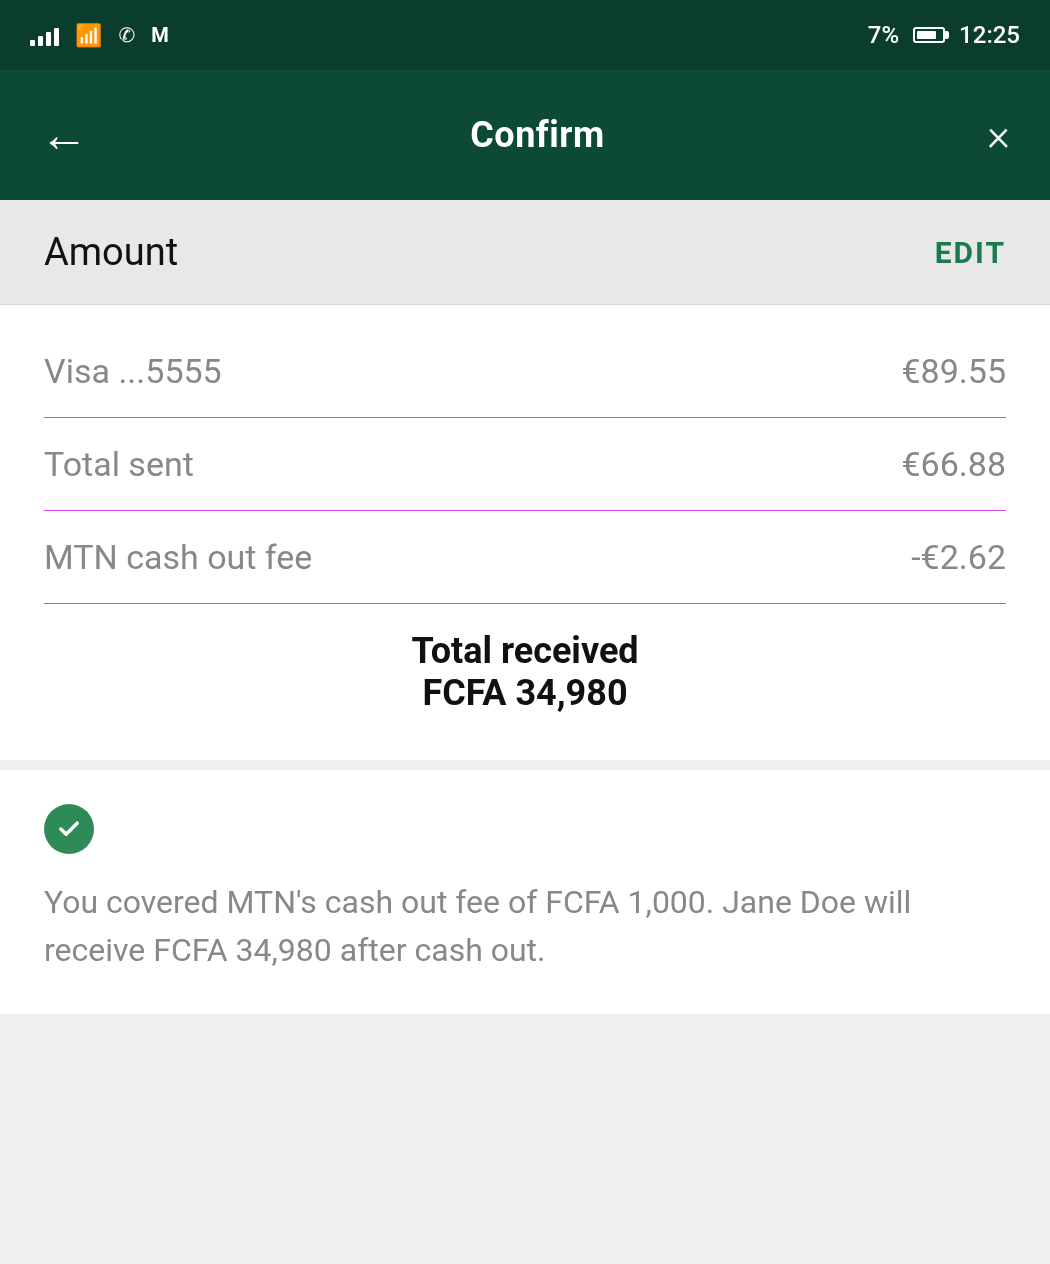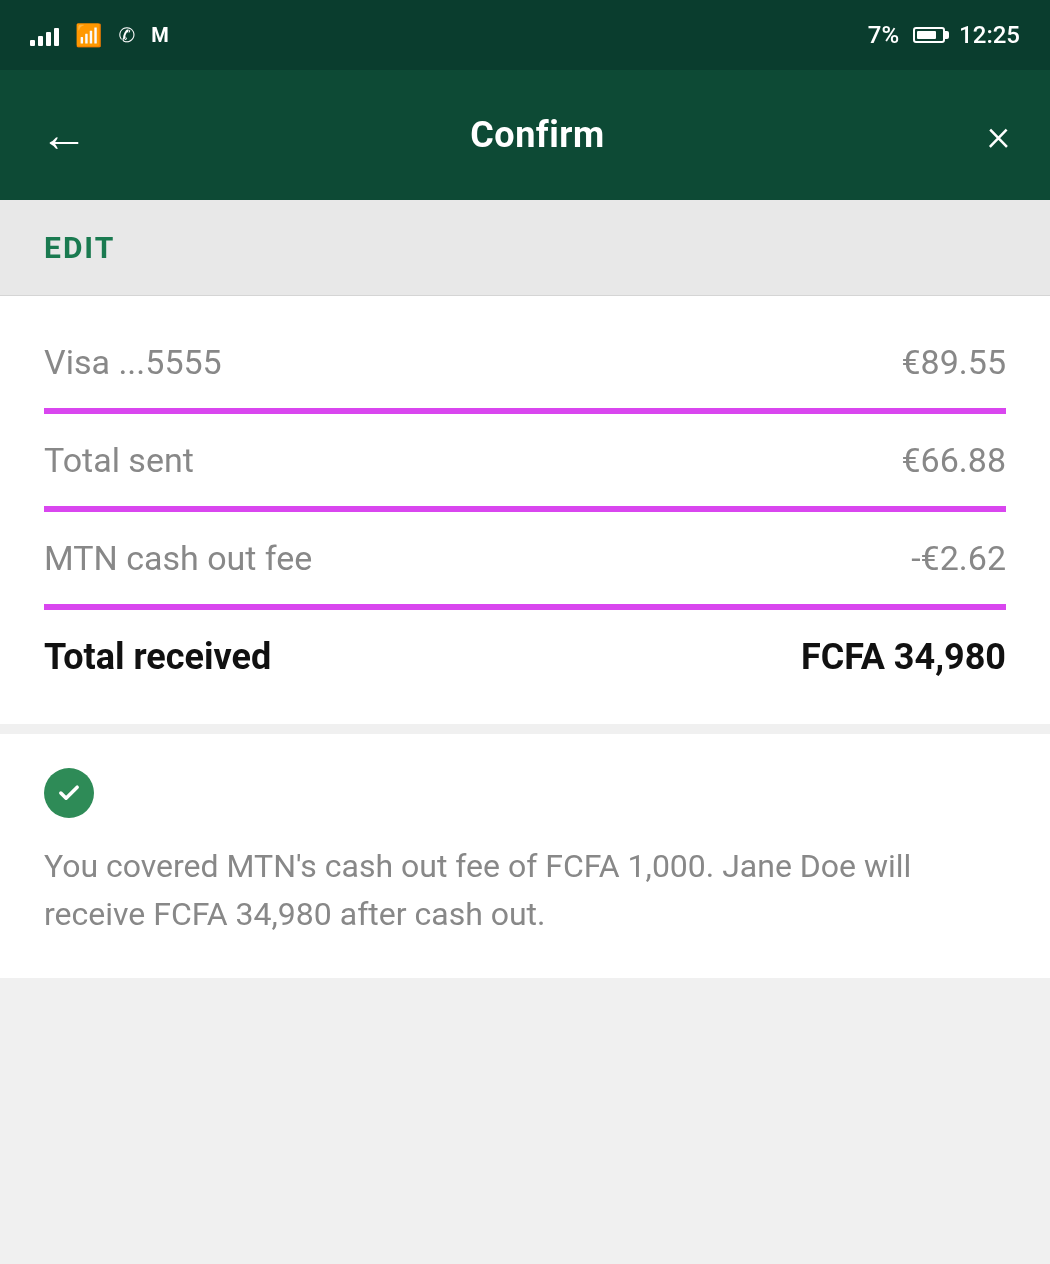--- a/index.html
+++ b/index.html
@@ -162,25 +162,26 @@
     .content {
       background: white;
       padding: 20px 44px;
     }
 
     .fee-row {
       display: flex;
       justify-content: space-between;
       align-items: center;
       padding: 26px 0;
-      border-bottom: 6px solid #d946ef;
+      border-bottom: 1px solid #d946ef;
     }
 
     .fee-row:last-of-type {
       border-bottom: none;
+      flex-direction: column;
     }
 
     .fee-label {
       font-size: 34px;
       color: #888;
       font-weight: 400;
     }
 
     .fee-value {
       font-size: 34px;
@@ -265,20 +266,21 @@
   <div class="back-btn">
     <span class="back-arrow">←</span>
   </div>
   <span class="header-title">Confirm</span>
   <div class="close-btn">
     <span>×</span>
   </div>
 </div>
 
 <div class="amount-section">
+  <span class="amount-label">Amount</span>
   <span class="edit-btn">EDIT</span>
 </div>
 
 <div class="content">
   <div class="fee-row">
     <span class="fee-label">Visa ...5555</span>
     <span class="fee-value">€89.55</span>
   </div>
   <div class="fee-row">
     <span class="fee-label">Total sent</span>

